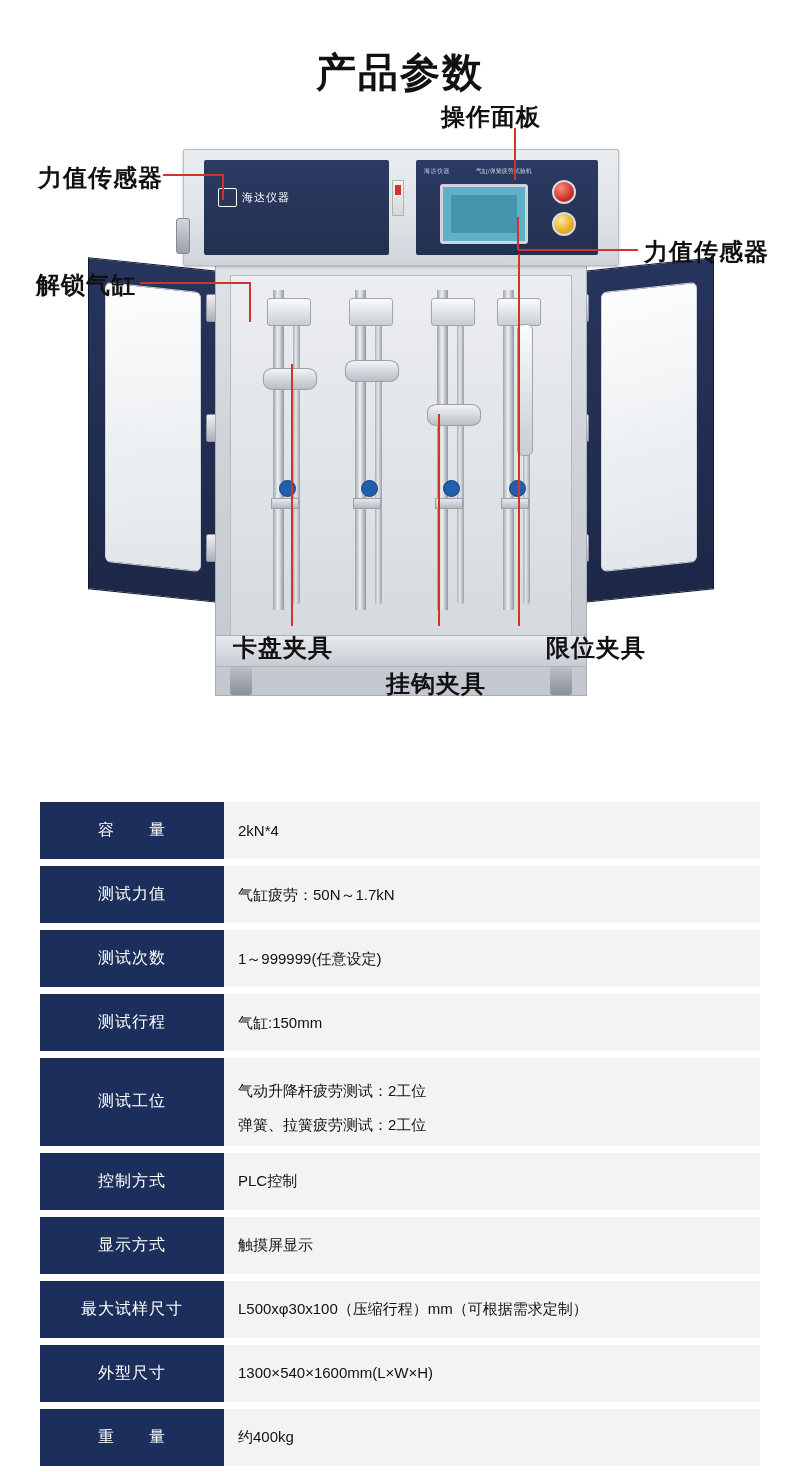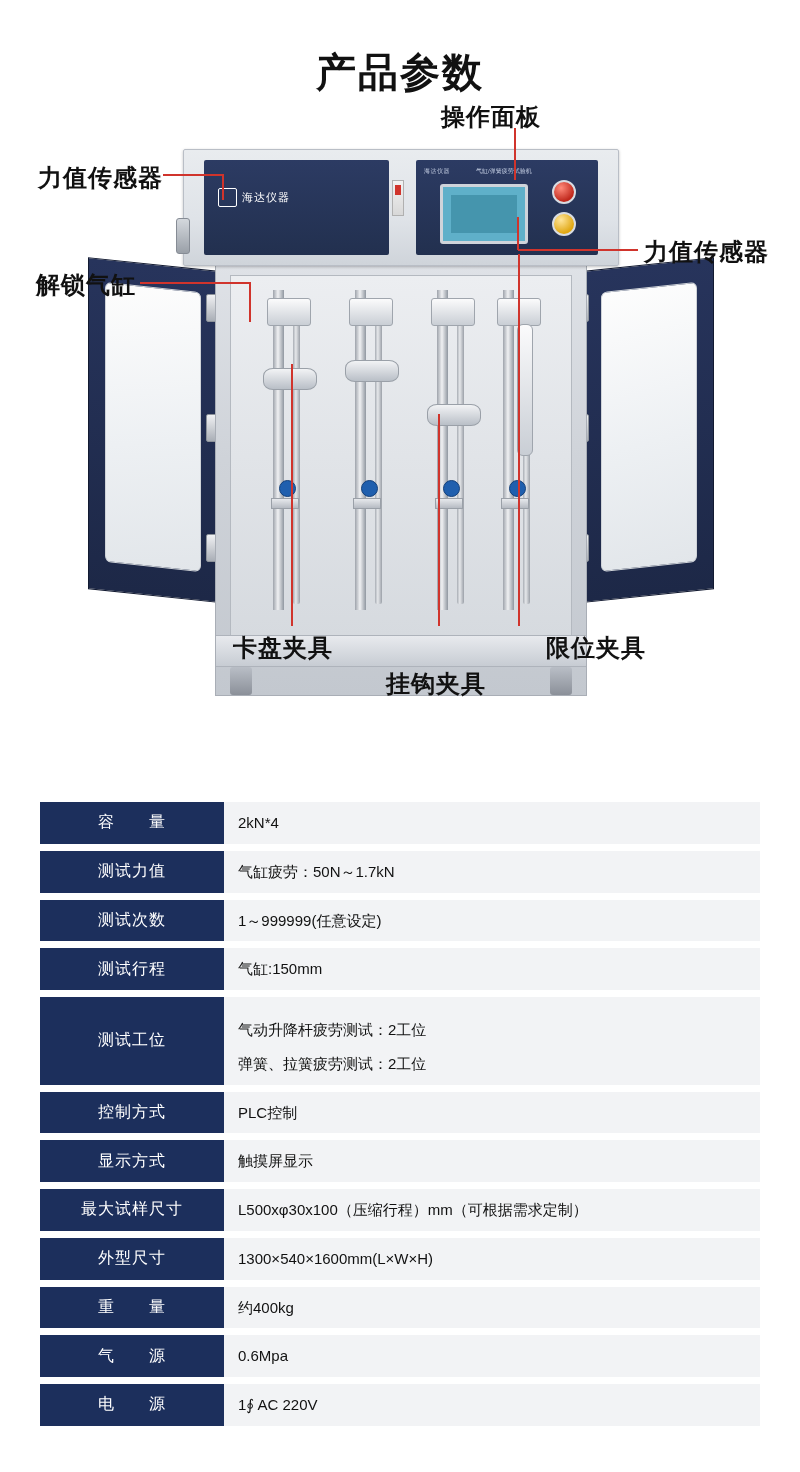--- a/index.html
+++ b/index.html
@@ -269,21 +269,21 @@
     border-spacing: 0 7px;
     font-size: 15px;
   }
   .spec-row { }
   .spec-key {
     width: 172px;
     background: #1c2f5c;
     color: #ffffff;
     text-align: center;
     font-size: 16px;
-    padding: 10px 6px;
+    padding: 18px 6px;
     letter-spacing: 1px;
     vertical-align: middle;
     white-space: nowrap;
   }
   .spec-val {
     background: #f2f3f5;
     color: #111;
     padding: 10px 14px;
     font-size: 15px;
     vertical-align: middle;

